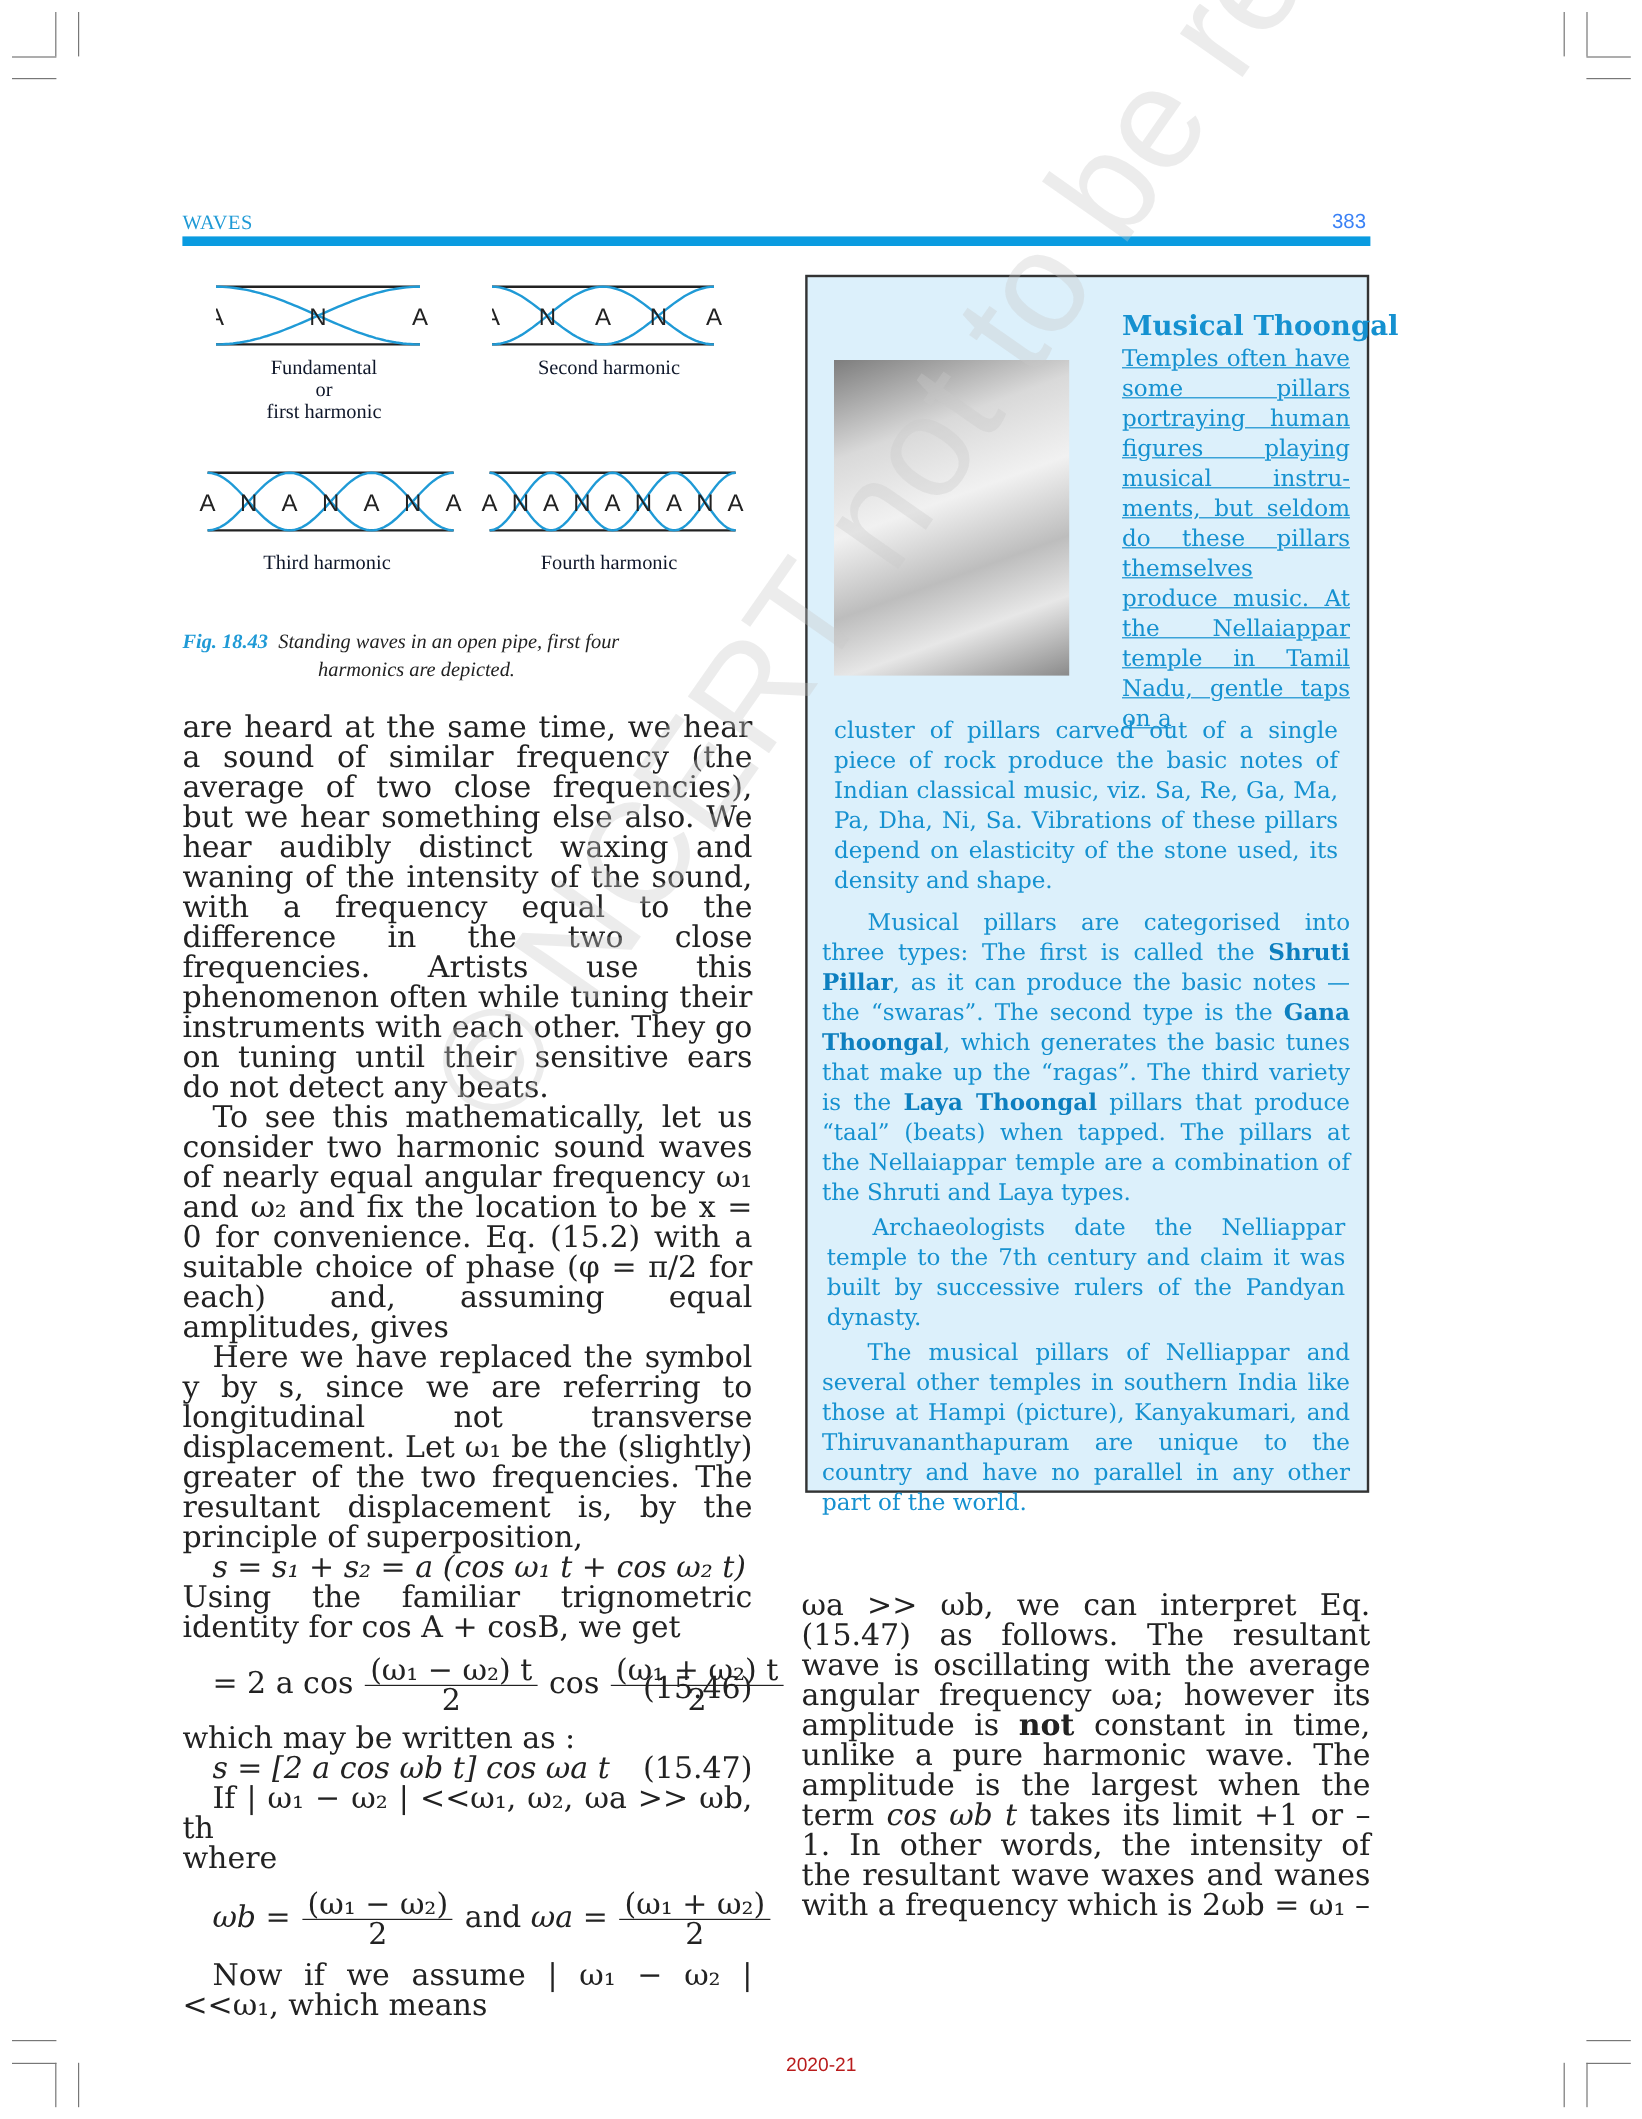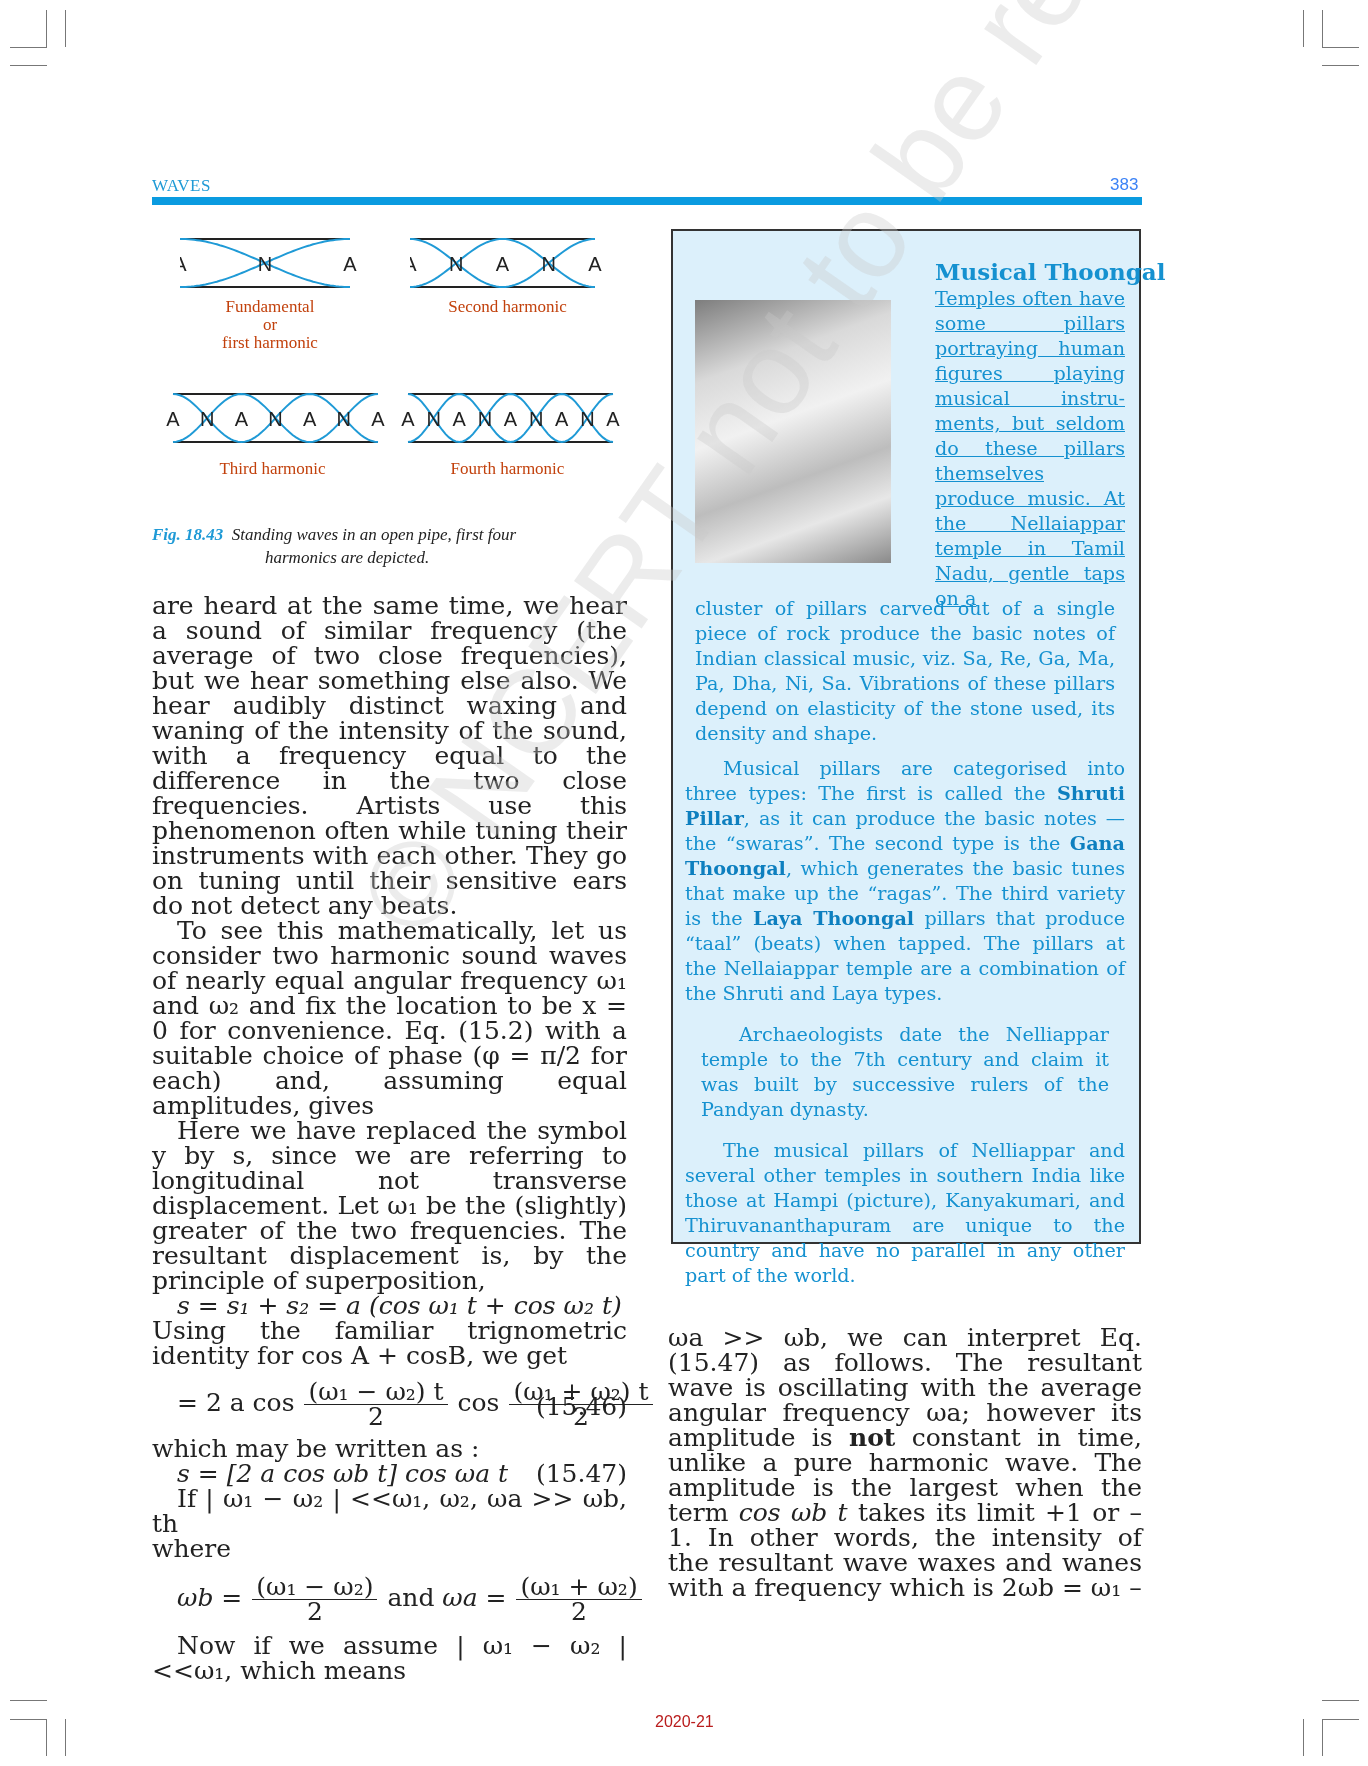--- a/index.html
+++ b/index.html
@@ -6,21 +6,21 @@
   body{width:1368px;height:1766px;position:relative;overflow:hidden;
        font-family:"DejaVu Serif","Liberation Serif",serif;color:#222;}
   .crop{position:absolute;background:#777;}
   .hdr-title{position:absolute;left:152px;top:176px;font-size:17px;color:#1f9ad6;letter-spacing:0.5px;
              font-family:"Liberation Serif",serif;}
   .hdr-page{position:absolute;left:1110px;top:175px;font-size:17px;color:#3b82f6;
             font-family:Liberation Sans, sans-serif;}
   .hdr-bar{position:absolute;left:152px;top:197px;width:990px;height:8px;background:#0a9be0;}
   .fig{position:absolute;}
   .fig svg{display:block;}
-  .cap{position:absolute;font-size:17px;text-align:center;line-height:18px;color:#c2410c;
+  .cap{position:absolute;font-size:17px;text-align:center;line-height:18px;color:#0f172a;
        font-family:"Liberation Serif",serif;}
   .figcap{position:absolute;left:152px;top:523px;width:490px;font-size:17px;line-height:23px;
           font-family:"Liberation Serif",serif;}
   .figcap .lab{color:#1f9ad6;font-weight:bold;font-style:italic;}
   .figcap .txt{font-style:italic;}
   .figcap .l2{padding-left:113px;display:block;font-style:italic;}
   .col{position:absolute;font-size:25px;line-height:25px;text-align:justify;}
   .col p{margin:0;}
   .ind{text-indent:25px;}
   .eqline{white-space:nowrap;position:relative;}
@@ -186,21 +186,21 @@
   <p class="ind">Now if we assume | ω₁ − ω₂ | &lt;&lt;ω₁, which means</p>
 </div>
 
 <div class="box"></div>
 <div class="photo"></div>
 <div class="box-title">Musical Thoongal</div>
 <div class="box-text" style="left:935px;top:286px;width:190px;text-decoration:underline;">Temples often have some pillars portraying human figures playing musical instru-ments, but seldom do these pillars themselves produce music. At the Nellaiappar temple in Tamil Nadu, gentle taps on a</div>
 <div class="box-text" style="left:685px;top:586px;width:440px;">
   <p style="margin:10px">cluster of pillars carved out of a single piece of rock produce the basic notes of Indian classical music, viz. Sa, Re, Ga, Ma, Pa, Dha, Ni, Sa. Vibrations of these pillars depend on elasticity of the stone used, its density and shape.</p>
   <p style="margin:0;text-indent:38px;"><span>Musical pillars are categorised into three types: The first is called the </span><b>Shruti Pillar</b><span>, as it can produce the basic notes —  the “swaras”. The second type is the </span><b>Gana Thoongal</b><span>, which generates the basic tunes that make up the “ragas”. The third variety is the </span><b>Laya Thoongal</b><span> pillars that produce “taal” (beats) when tapped. The pillars at the Nellaiappar temple are a combination of the Shruti and Laya types.</span></p>
-  <p style="margin:16px;text-indent:38px;">Archaeologists date the Nelliappar temple to the 7th century and claim it was built by successive rulers of the Pandyan dynasty.</p>
+  <p style="margin:4px;text-indent:38px;">Archaeologists date the Nelliappar temple to the 7th century and claim it was built by successive rulers of the Pandyan dynasty.</p>
   <p style="margin:0;text-indent:38px;">The musical pillars of Nelliappar and several other temples in southern India like those at Hampi (picture), Kanyakumari, and Thiruvananthapuram are unique to the country and have no parallel in any other part of the world.</p>
 </div>
 
 <div class="col" style="left:668px;top:1325px;width:474px;">
   <p><span>ωa &gt;&gt; ωb, we can interpret Eq. (15.47) as follows. The resultant wave is oscillating with the average angular frequency ωa; however its amplitude is </span><b>not</b><span> constant in time, unlike a pure harmonic wave. The amplitude is the largest when the term </span><i>cos ωb t</i><span> takes its limit +1 or –1. In other words, the intensity of the resultant wave waxes and wanes with a frequency which is 2ωb = ω₁ –</span></p>
 </div>
 
 <div class="wm">© NCERT not to be republished</div>
 
 <div class="footer">2020-21</div>

